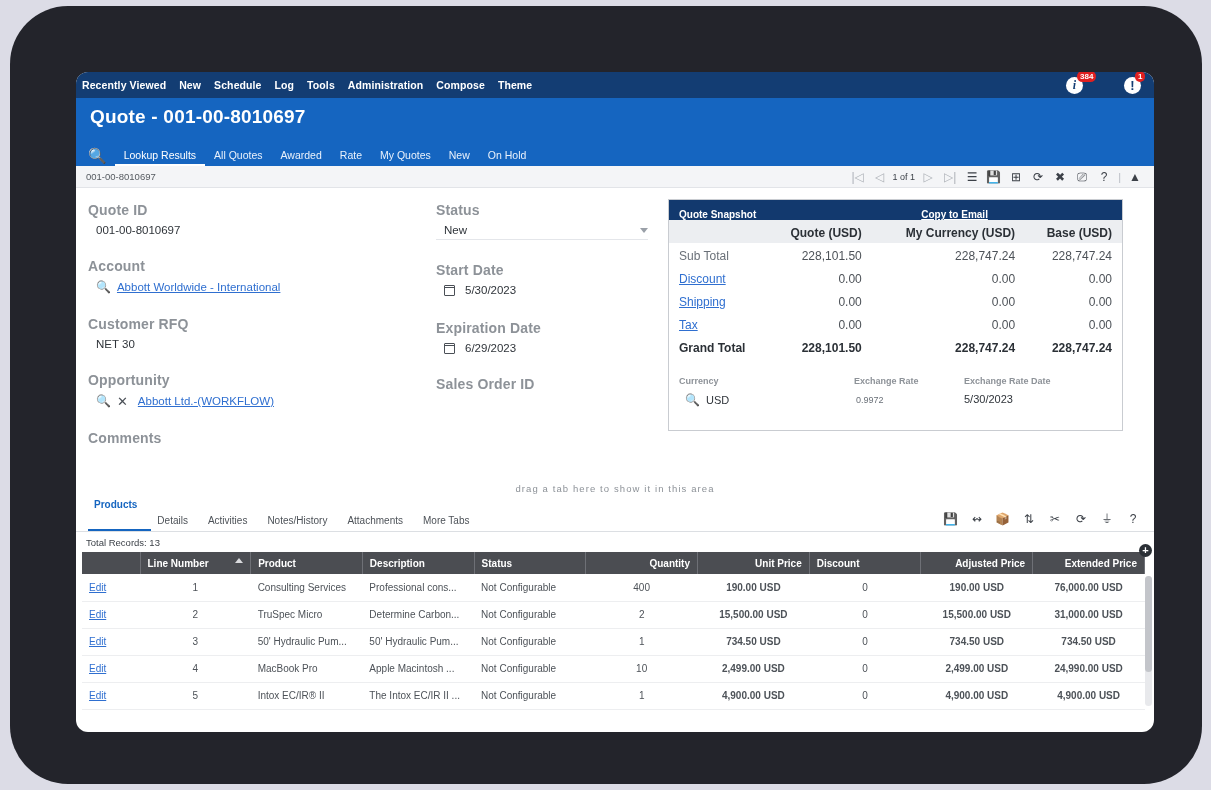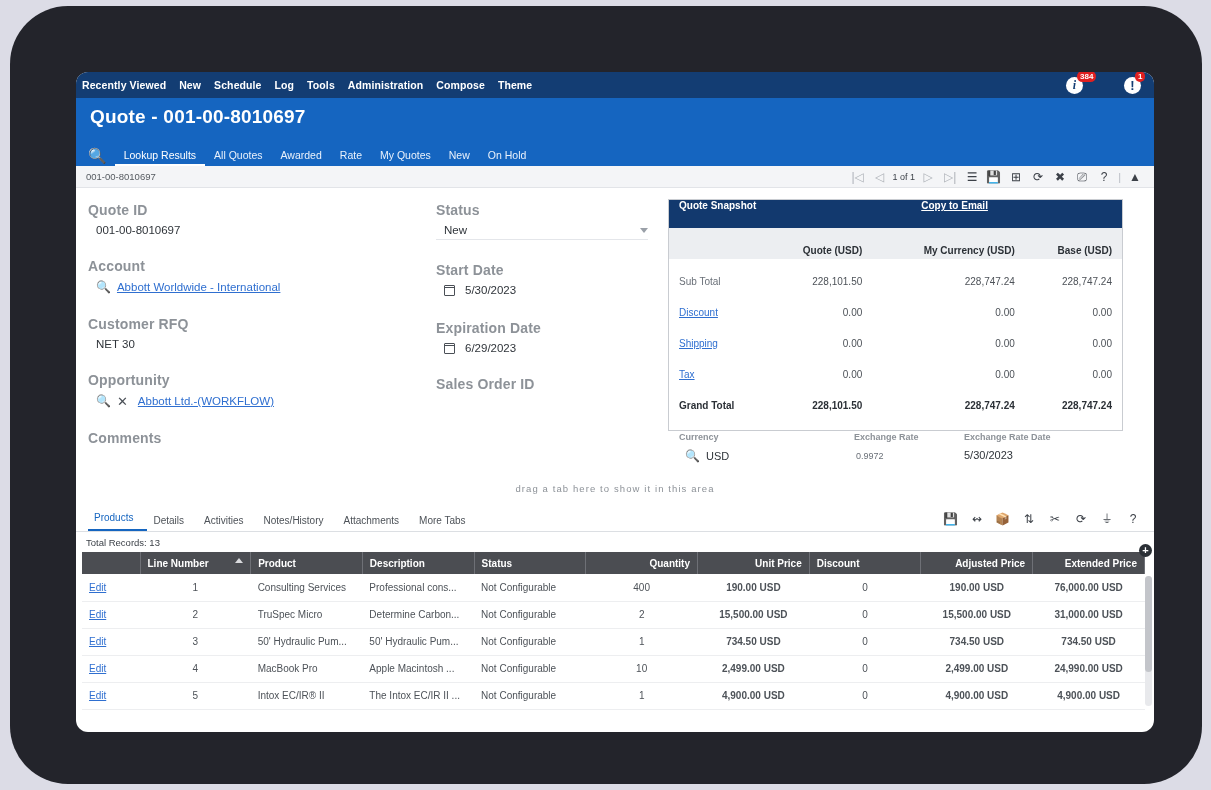--- a/index.html
+++ b/index.html
@@ -160,30 +160,30 @@
   .selectwrap .sel-val { font-size: 11.5px; color: #2f343a; }
   .caret { width: 0; height: 0; border-left: 4px solid transparent;
            border-right: 4px solid transparent; border-top: 5px solid #9aa0a8; cursor: pointer; }
   
   .snapshot {
     position: absolute; left: 592px; top: 11px;
     width: 455px; height: 232px;
     border: 1px solid #c9ccd1; background: #fff;
   }
   .snap-head {
-    background: #12396e; height: 28px;
-    display: flex; align-items: flex-start;
+    background: #12396e; height: 20px;
+    display: flex; align-items: flex-end;
     padding: 0 10px;
   }
   .snap-head .t { color:#fff; font-size:10px; font-weight:bold; }
   .snap-head .c { color:#fff; font-size:10px; font-weight:bold;
                   text-decoration: underline; margin-left: 165px; cursor: pointer; }
   table.snap { width: 100%; border-collapse: collapse; }
   table.snap th, table.snap td {
-    font-size: 10px; padding: 17px 10px 3px 0; text-align: right;
+    font-size: 12px; padding: 6px 10px 3px 0; text-align: right;
   }
   table.snap th:first-child, table.snap td:first-child {
     text-align: left; padding-left: 10px; padding-right: 0;
   }
   table.snap thead tr { background: #eceef1; }
   table.snap th { color: #2b3036; font-weight: bold; }
   table.snap td { color: #6a7078; }
   table.snap td.num { color: #4d5258; }
   table.snap tr.total td { font-weight: bold; color: #2b3036; }
   table.snap td a { color: #2f6fd0; text-decoration: underline; }
@@ -204,21 +204,21 @@
   
   .btabs {
     height: 24px; border-bottom: 1px solid #dcdfe3;
     display: flex; align-items: flex-end; padding-left: 12px;
     position: relative;
   }
   .btab {
     font-size: 10px; color: #4d5258; padding: 0 14px 5px 6px; cursor: pointer;
     white-space: nowrap;
   }
-  .btab.active { color: #1565c0; font-weight: normal; border-bottom: 2px solid #1565c0; padding-bottom: 6px; }
+  .btab.active { color: #1565c0; font-weight: bold; border-bottom: 2px solid #1565c0; padding-bottom: 19px; }
   .btabs-right {
     position: absolute; right: 10px; bottom: 2px;
     display: flex; align-items: center; gap: 4px;
   }
   .totalrec { font-size: 9.5px; color: #3c4148; padding: 5px 0 4px 10px; }
   
   .gridwrap { position: relative; padding: 0 0 0 6px; }
   table.grid { border-collapse: collapse; width: 1063px; table-layout: fixed; }
   table.grid th {
     background: #4b4d52; color: #fff;

